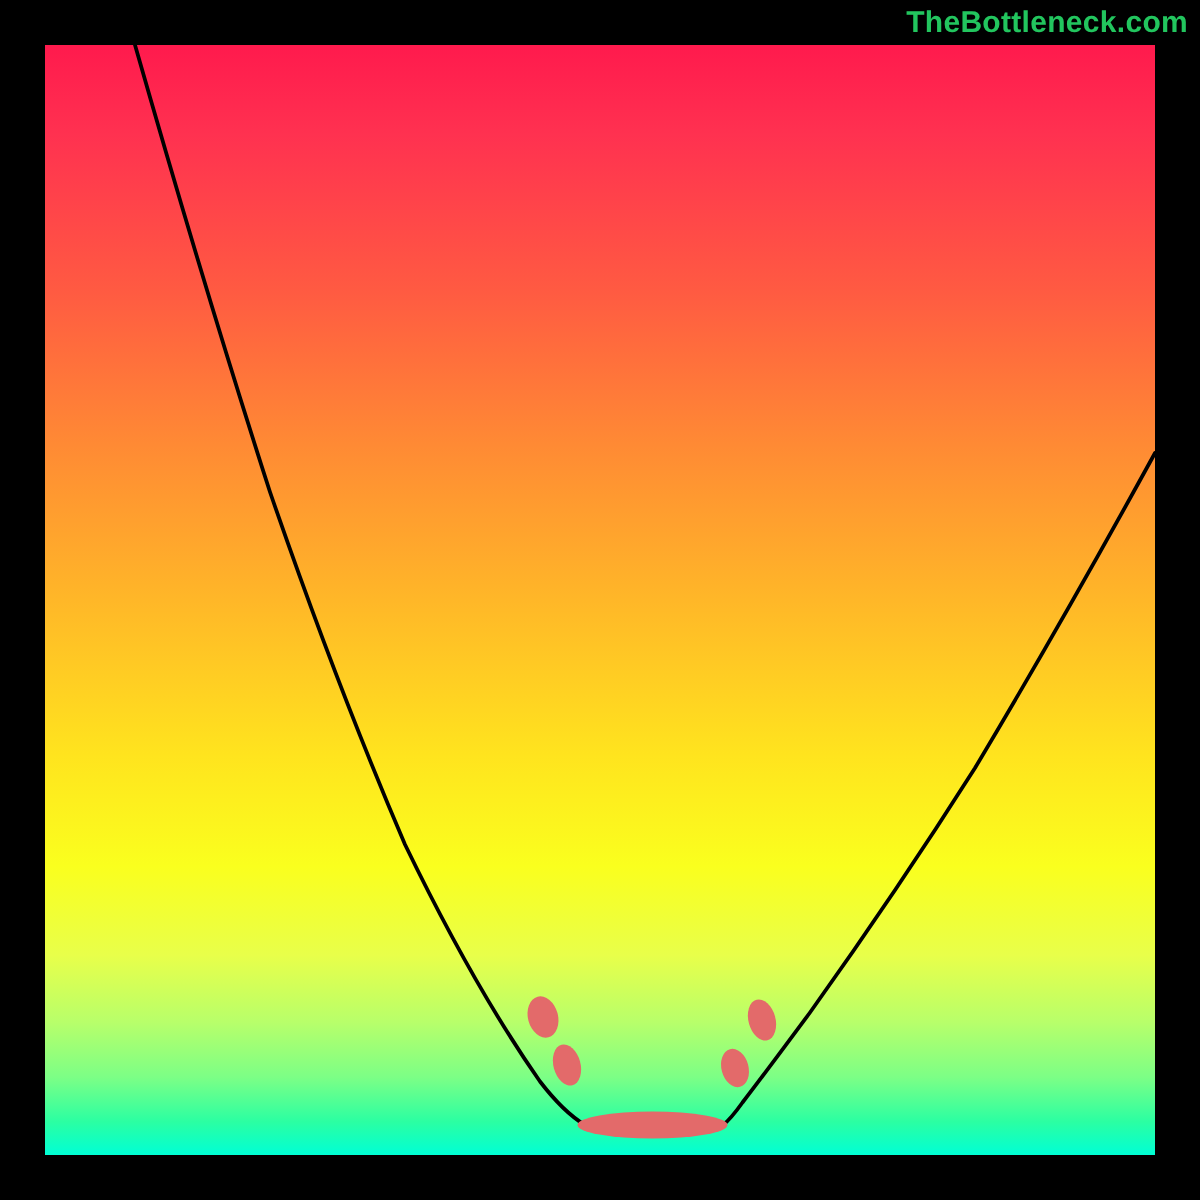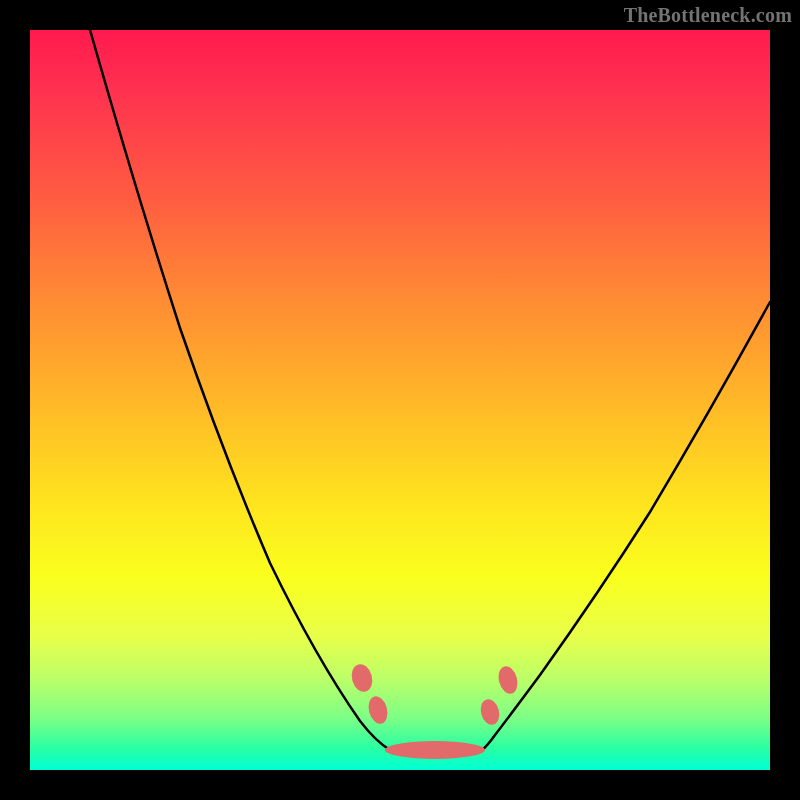--- a/index.html
+++ b/index.html
@@ -34,24 +34,24 @@
       #b8ff6a 88%,
       #7cff86 93%,
       #2bffa2 97%,
       #00ffd5 100%
     );
   }
   .attribution {
     position: absolute;
     top: 4px;
     right: 8px;
-    font-family: Liberation Serif, serif;
+    font-family: Liberation Sans, sans-serif;
     font-size: 20px;
     font-weight: 600;
-    color: #737373;
+    color: #22c55e;
     letter-spacing: 0.2px;
     user-select: none;
   }
   svg.curves {
     position: absolute;
     inset: 0;
   }
   .blob {
     position: absolute;
     background: #e36a6a;

